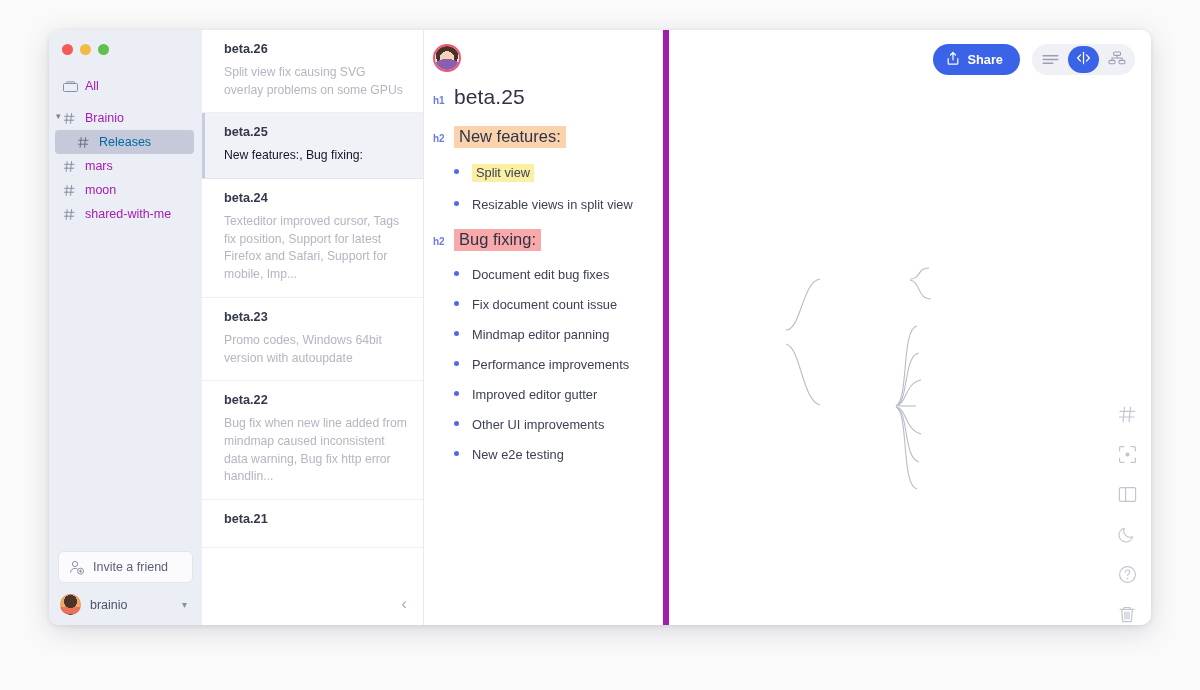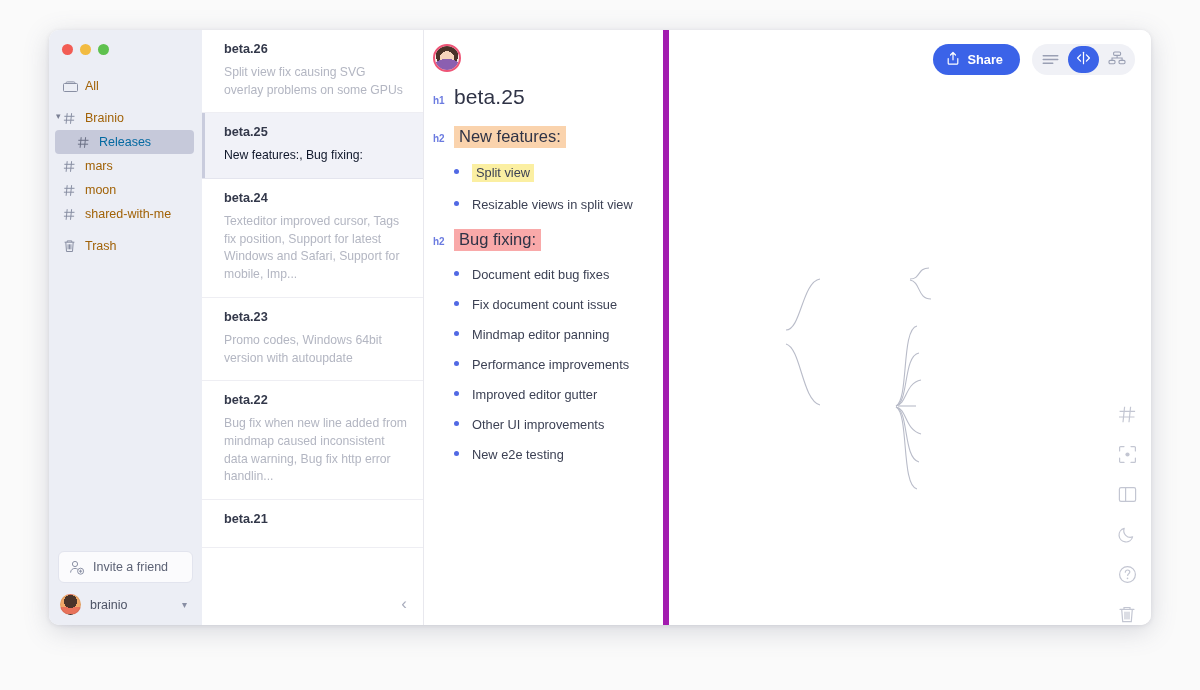--- a/index.html
+++ b/index.html
@@ -38,21 +38,21 @@
   .dot.yellow { background: #f2bb41; }
   .dot.green { background: #5ec14e; }
 
   .nav { padding-top: 10px; flex: 1; }
   .nav-row {
     display: flex; align-items: center;
     height: 24px;
     margin: 0 8px 0 6px;
     padding-left: 8px;
     border-radius: 4px;
-    color: #a16207;
+    color: #a21caf;
     font-size: 12.5px;
     cursor: pointer;
     white-space: nowrap;
   }
   .nav-row.indent { padding-left: 22px; }
   .nav-row.selected { background: #c6c9da; color: #0369a1; }
   .nav-row .ico { width: 20px; display: inline-flex; align-items: center; justify-content: flex-start; flex-shrink: 0; }
   .nav-row .lbl { margin-left: 2px; }
   .nav-gap { height: 8px; }
   .caret {
@@ -283,28 +283,20 @@
         <span class="ico">
           <svg width="13" height="13" viewBox="0 0 13 13">
               <path d="M4.2 1.2 3.1 11.8M8.6 1.2 7.5 11.8M1.3 4.3h10.2M0.9 8.2h10.2" fill="none" stroke="#898fa3" stroke-width="1"></path>
             </svg>
         </span>
         <span class="lbl">shared-with-me</span>
       </div>
 
       <div class="nav-gap"></div>
 
-      <div class="nav-row">
-        <span class="ico">
-          <svg width="13" height="14" viewBox="0 0 13 14">
-              <path d="M1.6 3.2h9.8M4.2 3.2V1.9h4.6v1.3M2.8 3.2l.7 9.3h6l.7-9.3M5.1 5.3v5M6.5 5.3v5M7.9 5.3v5" fill="none" stroke="#898fa3" stroke-width="1"></path>
-            </svg>
-        </span>
-        <span class="lbl">Trash</span>
-      </div>
     </div>
 
     <div class="sidebar-bottom">
       <div class="invite-btn">
         <span class="ico">
           <svg width="16" height="15" viewBox="0 0 16 15">
               <circle cx="6" cy="4" r="2.6" fill="none" stroke="#8b91a5" stroke-width="1"></circle>
               <path d="M1.6 12.6c0-2.6 2-4.2 4.4-4.2 1 0 2 .3 2.7.8" fill="none" stroke="#8b91a5" stroke-width="1"></path>
               <circle cx="11.6" cy="11.2" r="3" fill="none" stroke="#8b91a5" stroke-width="1"></circle>
               <path d="M11.6 9.6v3.2M10 11.2h3.2" fill="none" stroke="#8b91a5" stroke-width="1"></path>
@@ -326,21 +318,21 @@
       <div class="doc-item">
         <div class="doc-title">beta.26</div>
         <div class="doc-snip">Split view fix causing SVG overlay problems on some GPUs</div>
       </div>
       <div class="doc-item active">
         <div class="doc-title">beta.25</div>
         <div class="doc-snip">New features:, Bug fixing:</div>
       </div>
       <div class="doc-item">
         <div class="doc-title">beta.24</div>
-        <div class="doc-snip">Texteditor improved cursor, Tags fix position, Support for latest Windows and Safari, Support for mobile, Imp...</div>
+        <div class="doc-snip">Texteditor improved cursor, Tags fix position, Support for latest Firefox and Safari, Support for mobile, Imp...</div>
       </div>
       <div class="doc-item">
         <div class="doc-title">beta.23</div>
         <div class="doc-snip">Promo codes, Windows 64bit version with autoupdate</div>
       </div>
       <div class="doc-item">
         <div class="doc-title">beta.22</div>
         <div class="doc-snip">Bug fix when new line added from mindmap caused inconsistent data warning, Bug fix http error handlin...</div>
       </div>
       <div class="doc-item">

